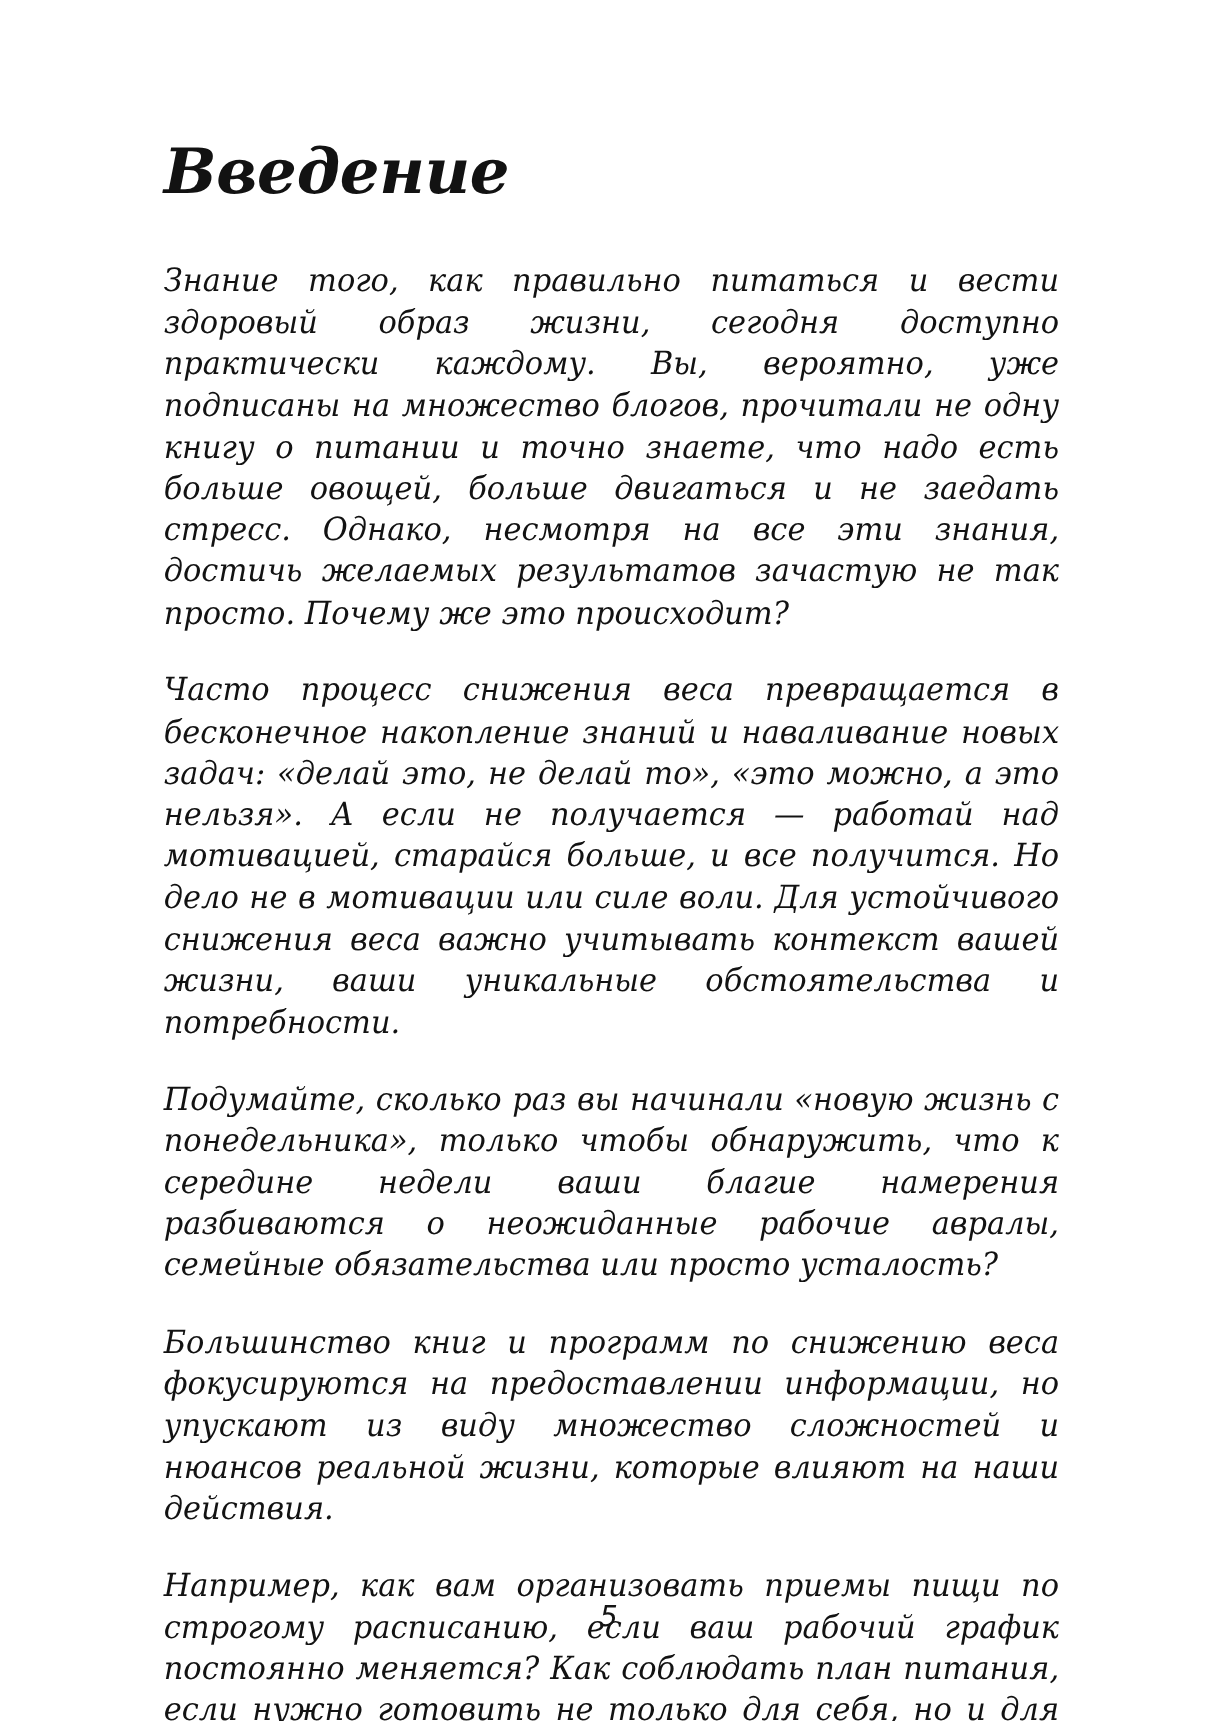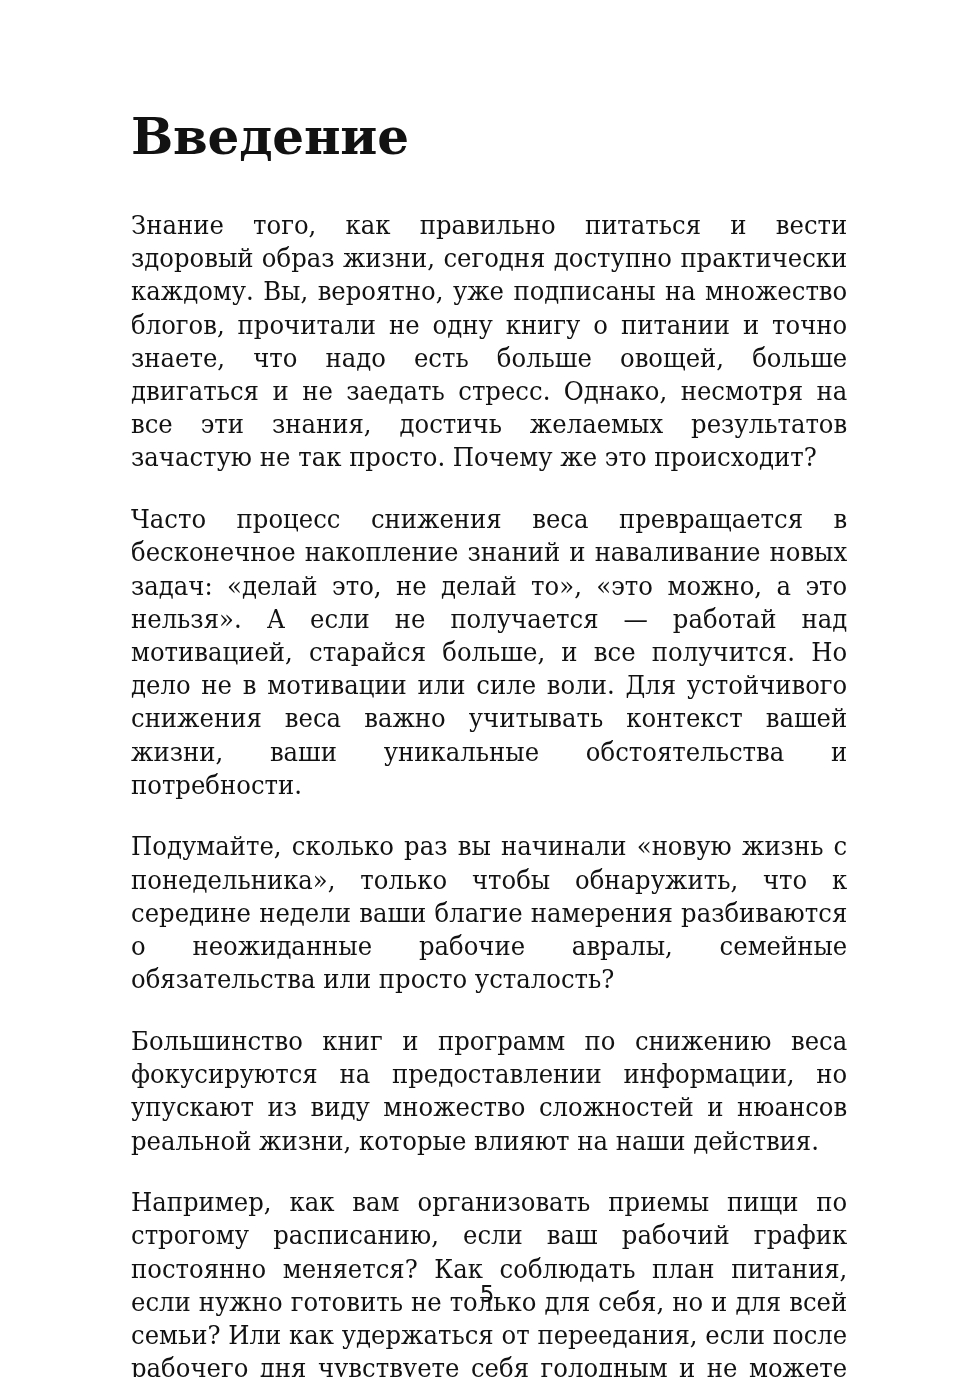--- a/index.html
+++ b/index.html
@@ -8,20 +8,21 @@
     background: #ffffff;
   }
 
   .page {
     position: relative;
     width: 863px;
     height: 1377px;
     background: #ffffff;
     overflow: hidden;
     box-sizing: border-box;
+    font-style: italic;
   }
 
   .content {
     position: absolute;
     left: 131px;
     top: 0;
     width: 717px;
   }
 
   .chapter-title {

